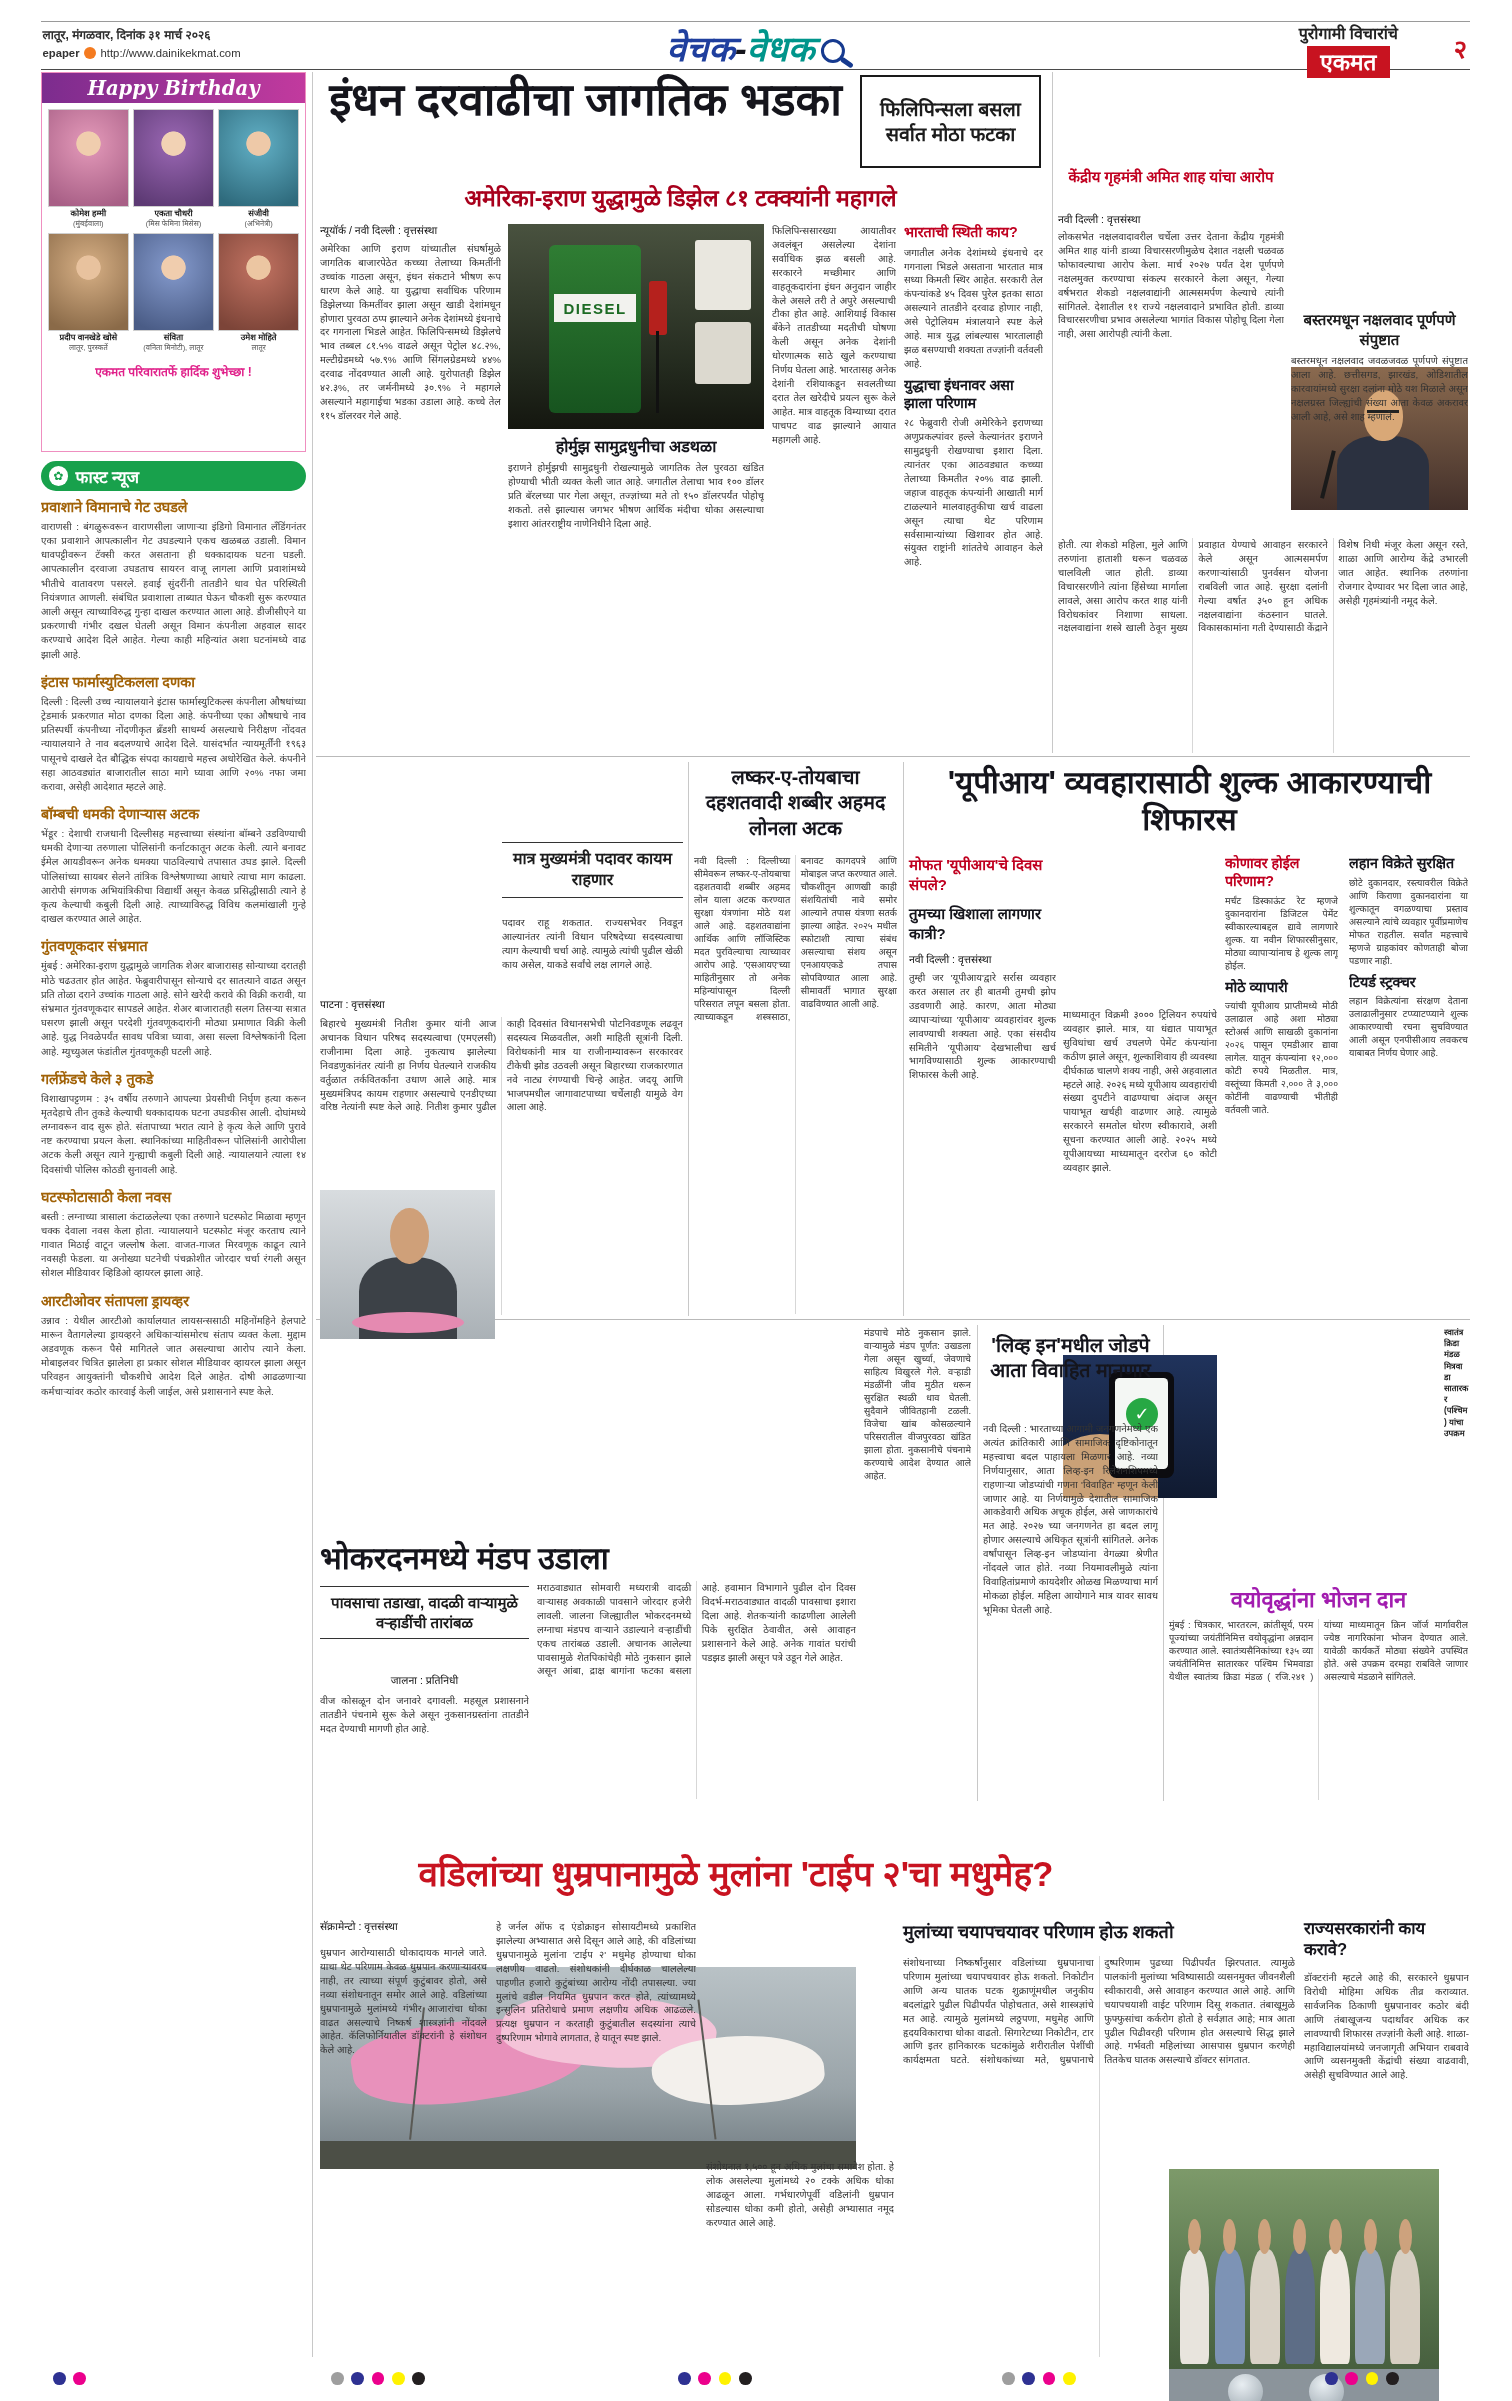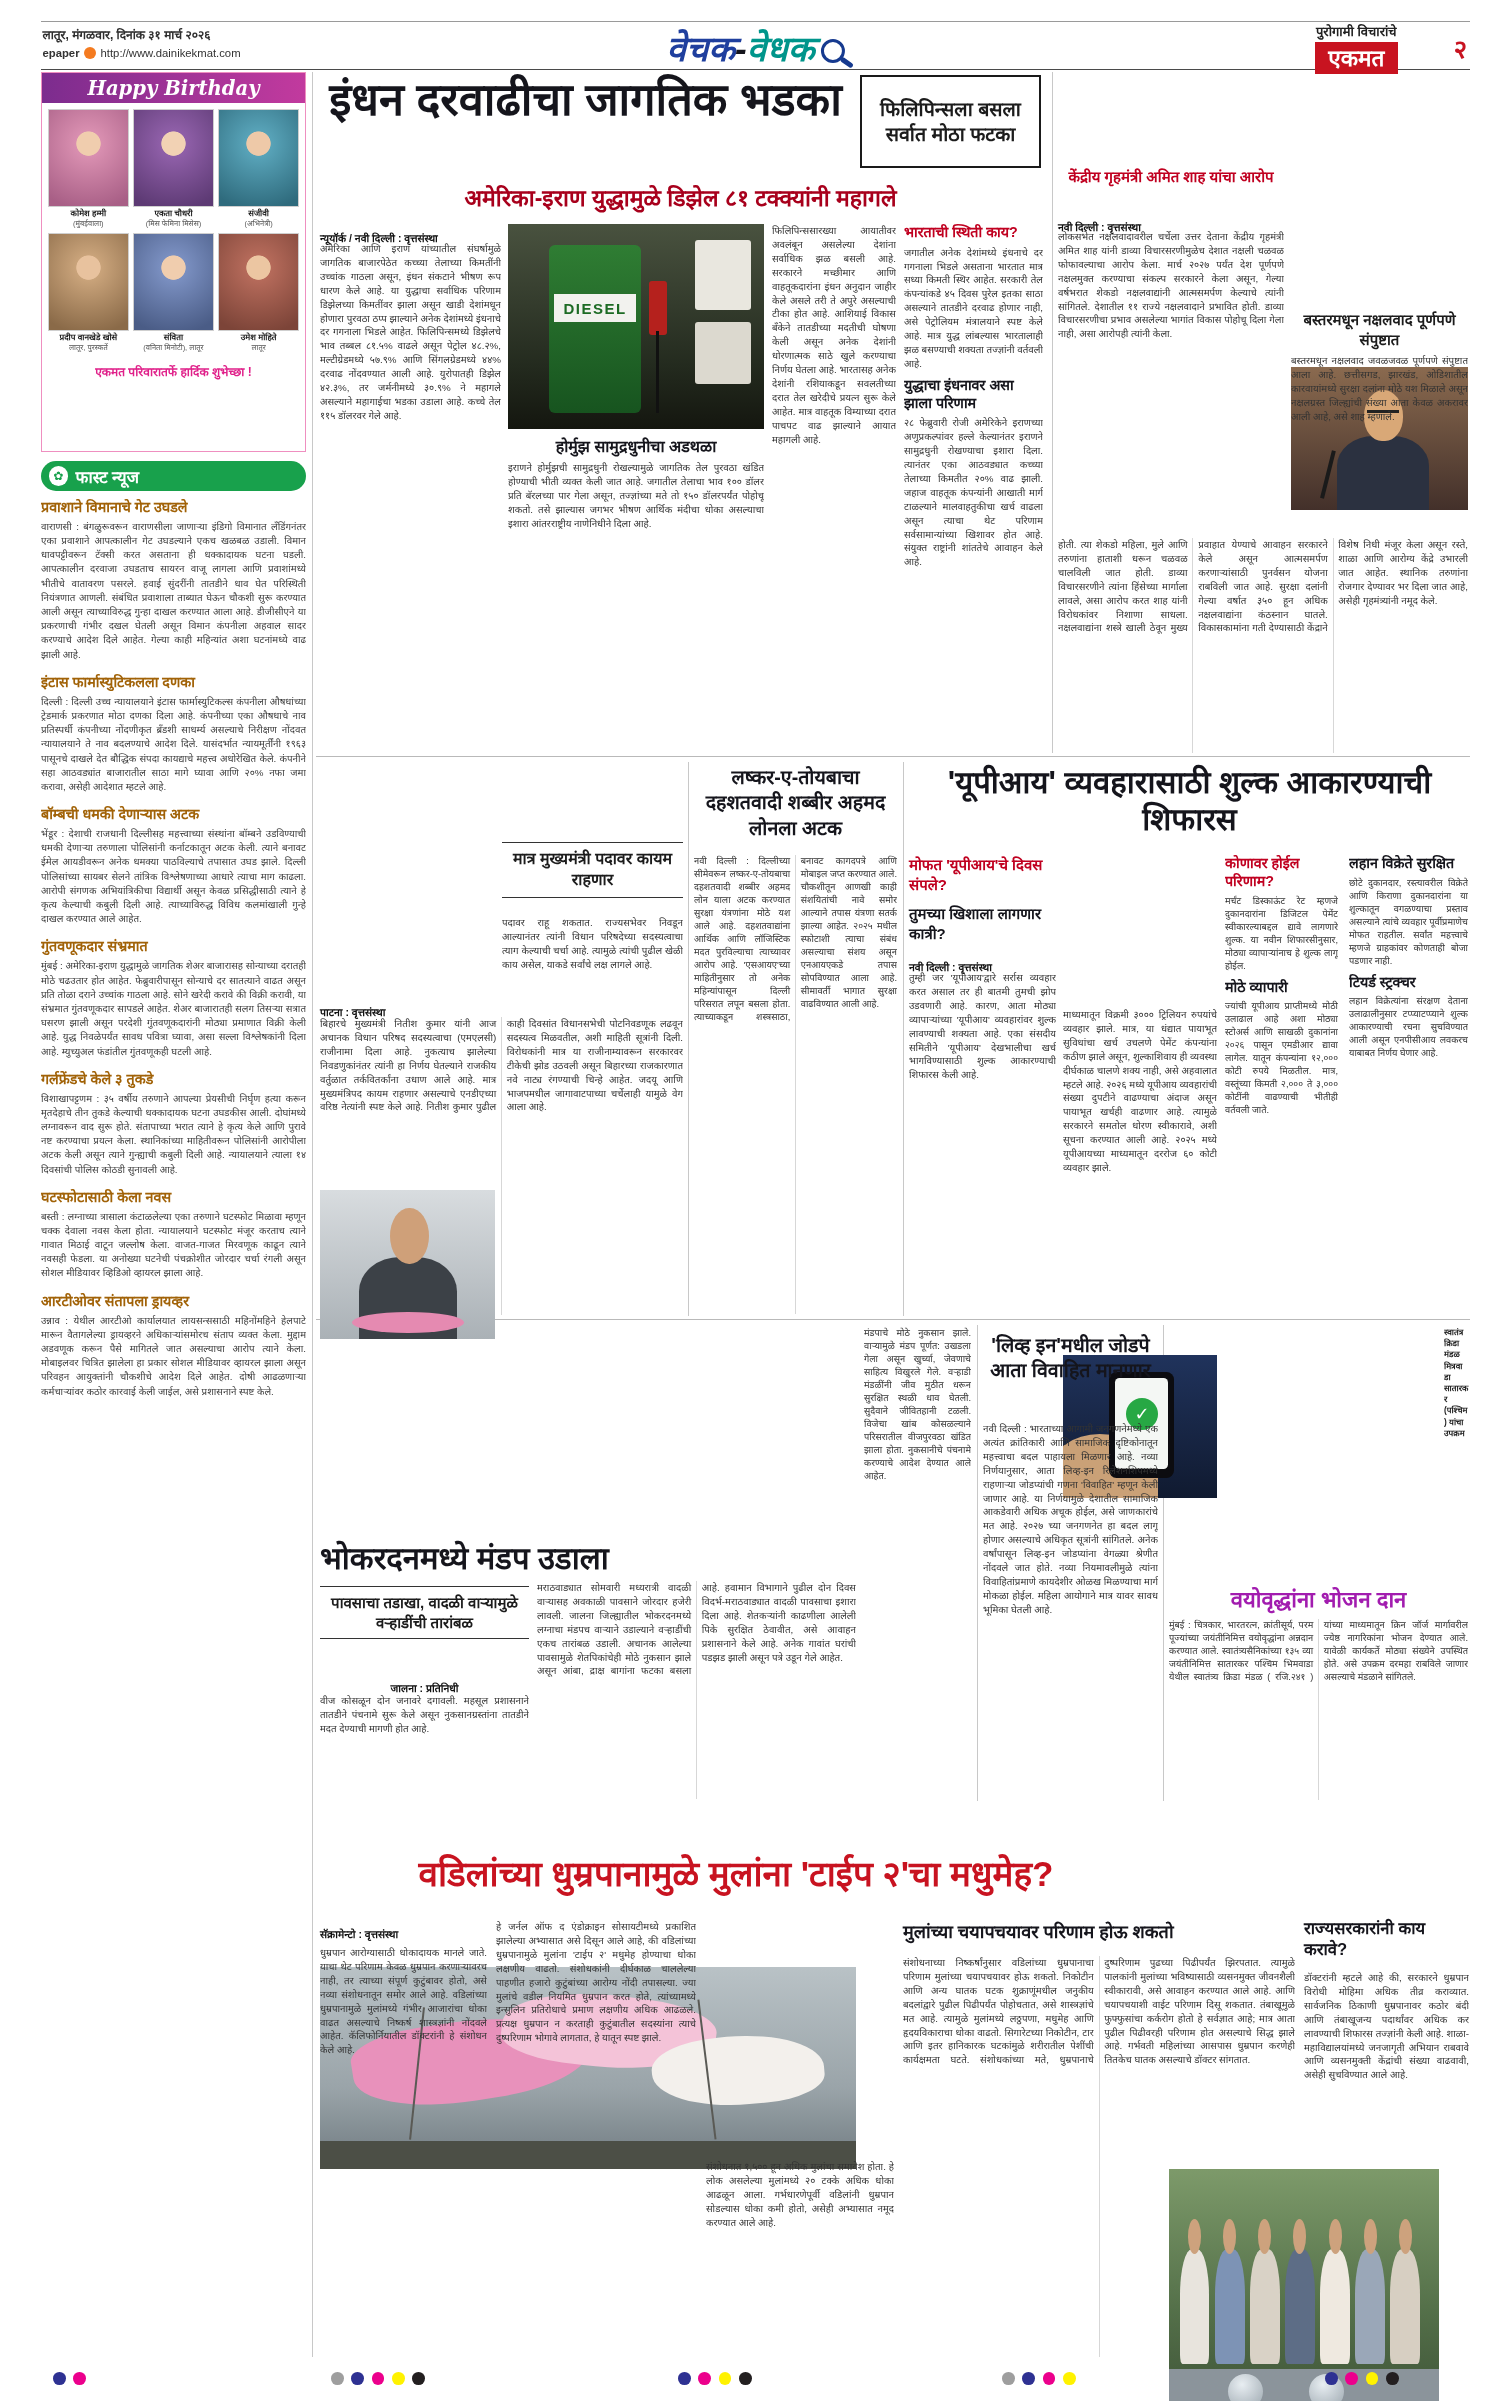--- a/index.html
+++ b/index.html
@@ -16,21 +16,21 @@
   
   .hdr{left:41px;top:21px;width:1429px;height:47px;border-top:0.8px solid #9a9a9a;border-bottom:1.5px solid #4a4a4a;}
   .hdr-date{position:absolute;left:1.5px;top:3.8px;font-size:12px;font-weight:bold;color:#2e2e2e;}
   .hdr-ep{position:absolute;left:1.5px;top:25px;font-size:11.3px;color:#333;display:flex;align-items:center;gap:4.5px;}
   .ep-icon{display:inline-block;width:12px;height:12px;border-radius:50%;background:#f47b20;}
   .hdr-center{position:absolute;left:50%;top:1.5px;transform:translateX(-50%);font-size:35px;font-weight:bold;font-style:italic;white-space:nowrap;}
   .t-blue{color:#1f3f9e;} .t-sep{color:#15151c;} .t-teal{color:#00958b;}
   .mag{display:inline-block;width:18px;height:18px;border:3.8px solid #163a8f;border-radius:50%;position:relative;vertical-align:middle;margin-left:6px;}
   .mag::after{content:"";position:absolute;width:13.6px;height:4.5px;background:#163a8f;right:-12px;bottom:-4.5px;transform:rotate(35deg);border-radius:2.3px;}
   .hdr-brand{position:absolute;right:72px;top:0;text-align:center;}
-  .brand-tag{font-size:13px;font-weight:bold;color:#222;}
+  .brand-tag{font-size:16px;font-weight:bold;color:#222;}
   .brand-name{display:inline-block;background:#c81320;color:#fff;font-size:22.6px;font-weight:800;padding:0.8px 13.6px;margin-top:1.5px;}
   .hdr-page{position:absolute;right:3px;top:9px;color:#c81320;font-size:25.6px;font-weight:800;}
   
   .bday{left:41px;top:72px;width:265px;height:380px;border:1.5px solid #ef8fc0;box-sizing:border-box;}
   .bday-head{height:30px;background:linear-gradient(90deg,#7c2c8e,#c23a9e);color:#fff;display:flex;align-items:center;justify-content:center;
              font-family:"DejaVu Serif","Liberation Serif",serif;font-style:italic;font-size:19.6px;font-weight:bold;}
   .bday-grid{display:grid;grid-template-columns:repeat(3,1fr);gap:4.5px;padding:6px;}
   .b-cell{text-align:center;}
   .b-thumb{height:96px;border:0.8px solid #cfcfcf;background:#bbb;}
   .b-cell:nth-of-type(1) .b-thumb{background:radial-gradient(circle at 50% 35%,#f0cdae 16%,#d98fb0 17%,#a85f86 90%);}
@@ -48,21 +48,21 @@
   .fn-icon{width:19.6px;height:19.6px;border-radius:50%;background:#fff;color:#18a14c;display:flex;align-items:center;justify-content:center;font-size:12px;}
   .fn-list{left:41px;top:499px;width:265px;height:1843px;}
   .fn-item{margin-bottom:12px;}
   .fn-title{font-size:14.3px;font-weight:800;color:#a16207;margin-bottom:3px;line-height:1.25;}
   .fn-body{font-size:9.8px;line-height:1.45;color:#3c3c3c;text-align:justify;}
   
   .lead-headline{left:320px;top:74px;width:531px;font-size:45px;line-height:1.14;font-weight:800;color:#15151c;text-align:center;}
   .lead-kicker{left:860px;top:75px;width:181px;height:93px;border:2.3px solid #1a1a1a;box-sizing:border-box;display:flex;align-items:center;justify-content:center;
                text-align:center;font-size:19.6px;font-weight:800;padding:3px;line-height:1.25;}
   .lead-subhead{left:320px;top:181px;width:721px;text-align:center;color:#a8001c;font-size:23px;font-weight:800;}
-  .byline{font-size:10.5px;font-weight:bold;color:#111;margin-top:8px;}
+  .byline{font-size:10.5px;font-weight:normal;color:#111;}
   .photo{background:#888;}
   .cap-head{font-size:16px;font-weight:800;text-align:center;color:#15151c;}
   .sec-head-red{font-size:14.3px;font-weight:800;color:#c00020;margin-bottom:3.8px;line-height:1.25;}
   .sec-head{font-size:14.3px;font-weight:800;color:#15151c;margin:6px 0 3.8px 0;line-height:1.25;}
   
   .pump{background:linear-gradient(180deg,#49523f 0%,#232a1e 70%,#14160f 100%);position:relative;overflow:hidden;}
   .pump-body{position:absolute;left:16%;top:10%;width:36%;height:82%;background:linear-gradient(180deg,#2f7d33,#17541f);border-radius:6px;}
   .pump-band{position:absolute;left:18%;top:34%;width:32%;height:14%;background:#f2f2ee;display:flex;align-items:center;justify-content:center;
              color:#1d6b24;font-weight:800;font-size:15px;letter-spacing:1.5px;}
   .pump-nozzle{position:absolute;left:55%;top:28%;width:7%;height:26%;background:#b5211d;border-radius:3px;}

